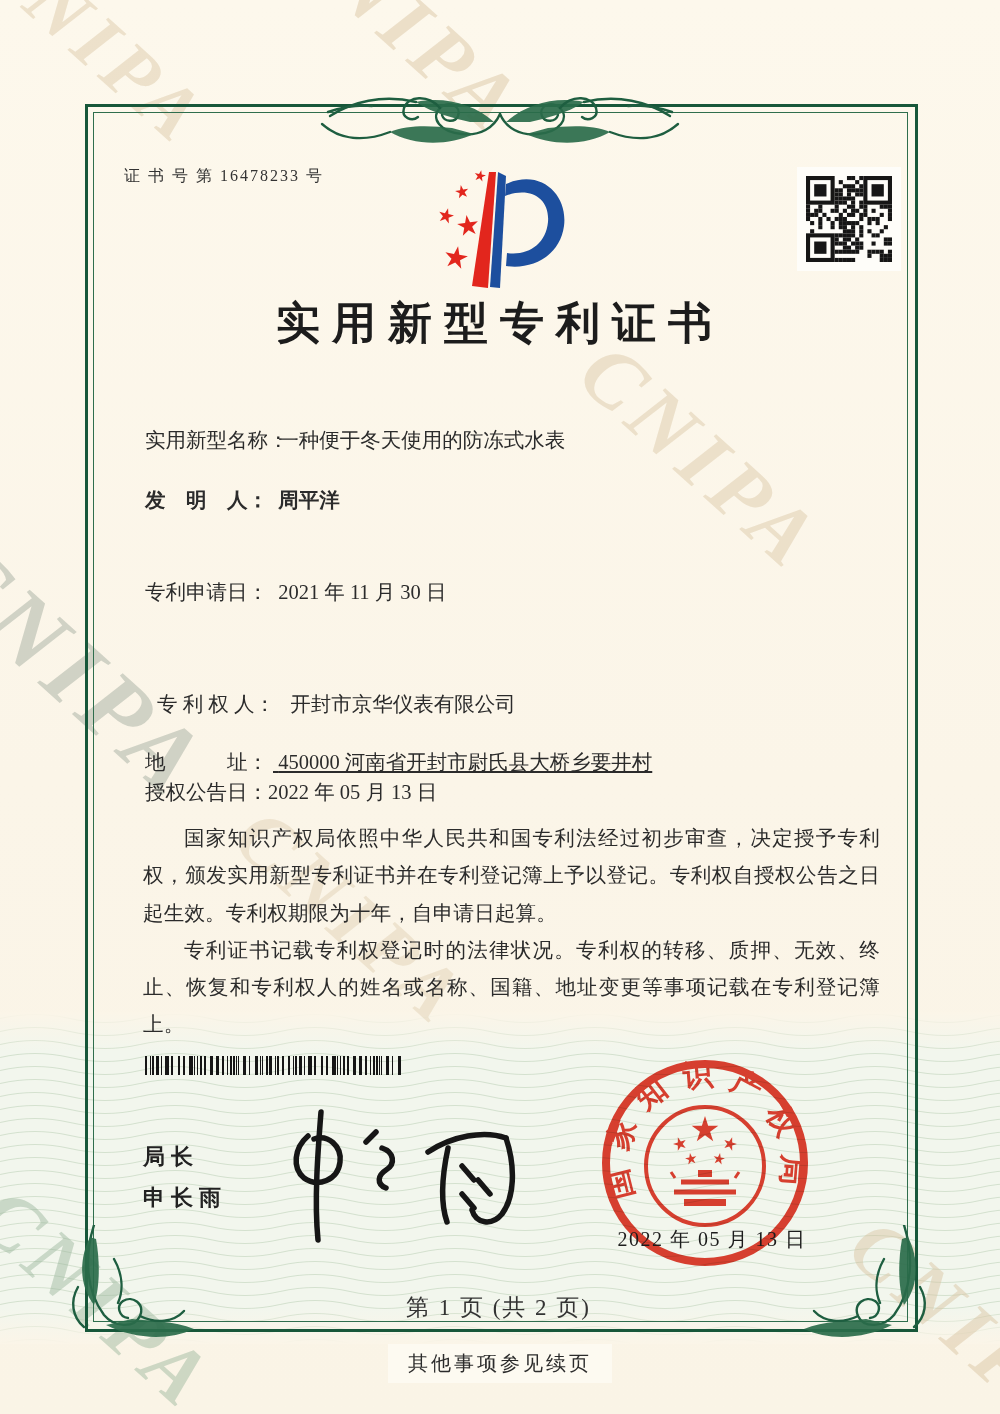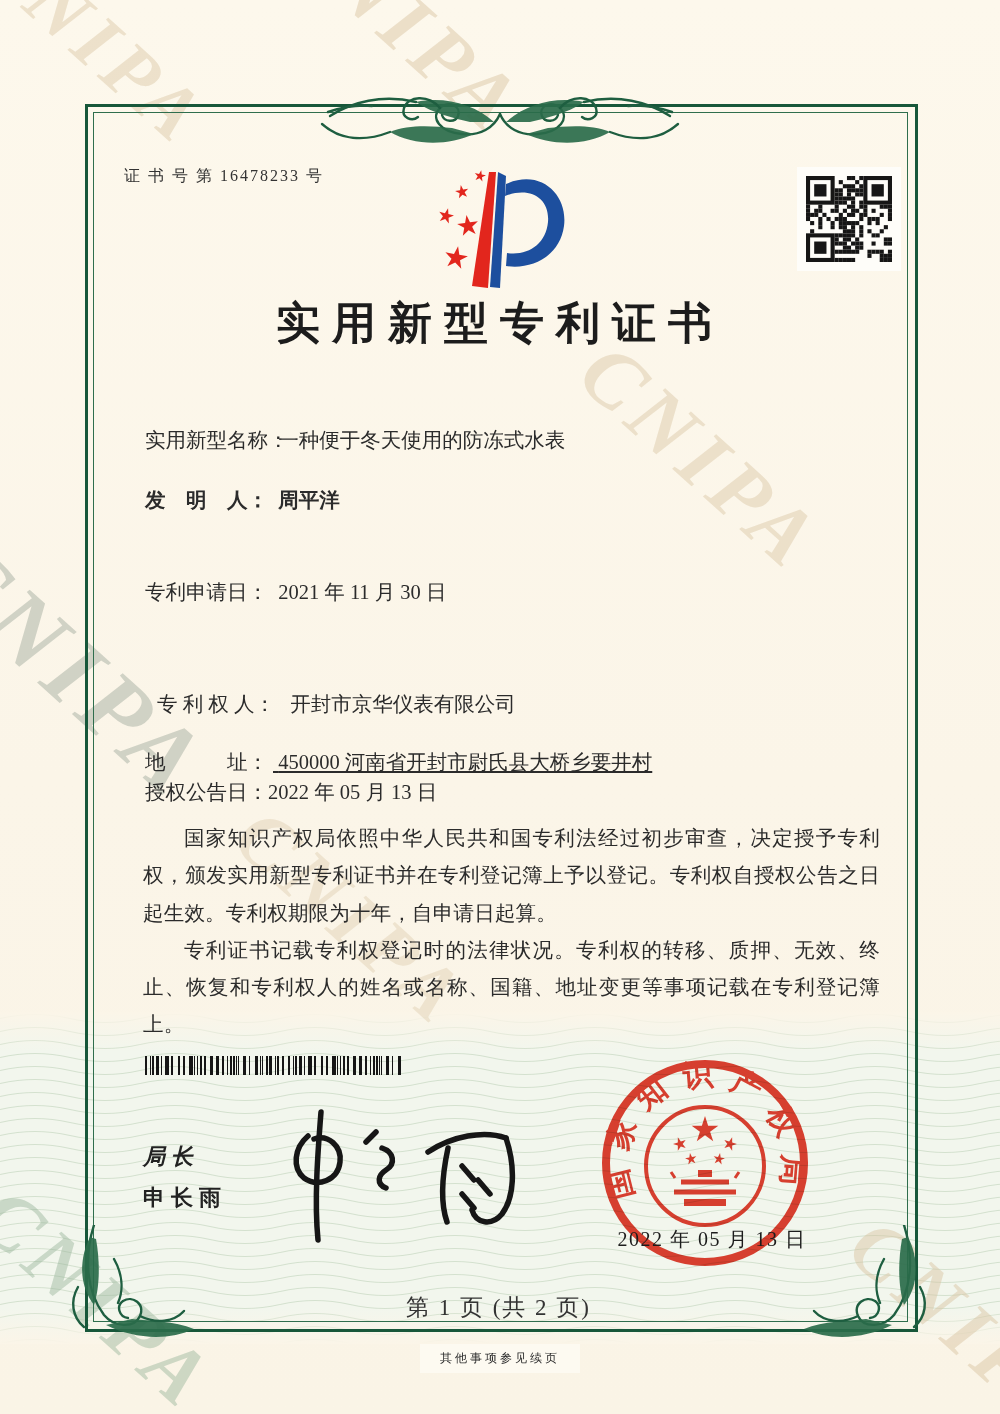--- a/index.html
+++ b/index.html
@@ -46,33 +46,33 @@
   
   .body-text{position:absolute;left:143px;top:820px;width:737px;z-index:5;}
   .body-text p{margin:0;font-size:20.5px;line-height:1.82;text-indent:2em;
     text-align:justify;letter-spacing:.2px;color:#2b2b2b;}
   
   .barcode{position:absolute;left:145px;top:1056px;width:258px;height:19px;z-index:5;
     background-image:
       repeating-linear-gradient(90deg,#161616 0 2px,transparent 2px 5px,#161616 5px 6px,transparent 6px 11px),
       repeating-linear-gradient(90deg,#161616 0 1px,transparent 1px 7px,#161616 7px 9px,transparent 9px 13px);}
   .officer-role{position:absolute;left:143px;top:1142px;font-size:22px;font-weight:bold;
-    letter-spacing:6px;font-family:"Liberation Sans",sans-serif;color:#222;z-index:5;font-style:italic;}
+    letter-spacing:6px;font-family:"Liberation Sans",sans-serif;color:#222;z-index:5;}
   .officer-name{position:absolute;left:143px;top:1183px;font-size:22px;font-weight:bold;
     letter-spacing:6px;font-family:"Liberation Sans",sans-serif;color:#222;z-index:5;}
   .signature{position:absolute;left:270px;top:1100px;z-index:6;}
   .signature path{stroke:#161616;stroke-width:5.5;fill:none;stroke-linecap:round;stroke-linejoin:round;}
   .seal{position:absolute;left:590px;top:1048px;z-index:5;opacity:.92;mix-blend-mode:multiply;}
   .seal-date{position:absolute;left:612px;top:1226px;width:200px;font-size:20px;
     letter-spacing:1.5px;color:#1c1c1c;z-index:6;text-align:center;}
   .page-indicator{position:absolute;left:85px;top:1292px;width:827px;text-align:center;
     font-size:23px;letter-spacing:2px;color:#333;z-index:5;}
   .footer-note{position:absolute;left:0;top:1344px;width:1000px;text-align:center;z-index:5;}
   .footer-note span{display:inline-block;background:#fdfaf1;padding:6px 20px;
-    font-size:12px;letter-spacing:3px;color:#2b2b2b;}
+    font-size:20px;letter-spacing:3px;color:#2b2b2b;}
 </style>
 </head>
 <body>
 
 <div class="page">
 
   <svg class="wave-strip" width="1000" height="332" viewBox="0 0 1000 332">
     <defs>
       <pattern id="wv" width="140" height="13" patternUnits="userSpaceOnUse">
         <path d="M0,6.5 Q35,-1.5 70,6.5 T140,6.5" fill="none" stroke="#c9d9c4" stroke-width="1.1" opacity="0.75"></path>

